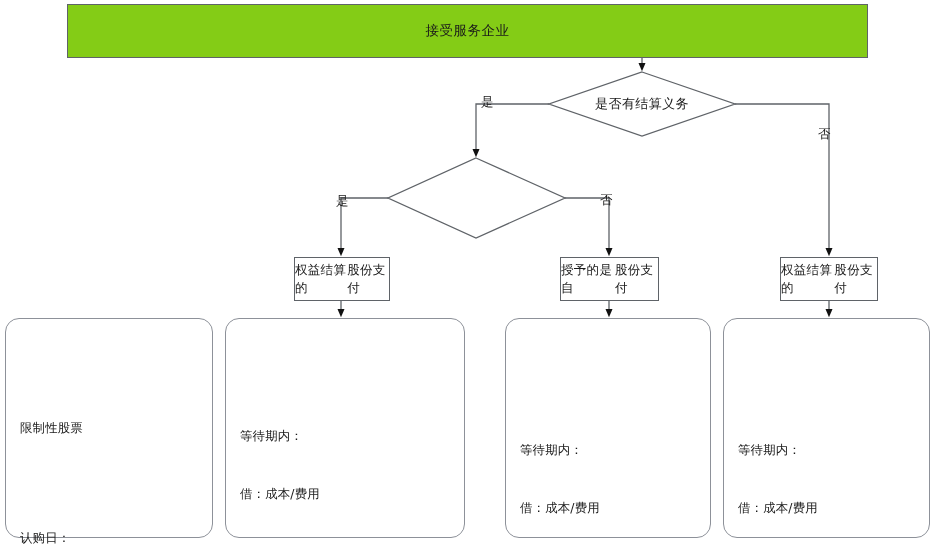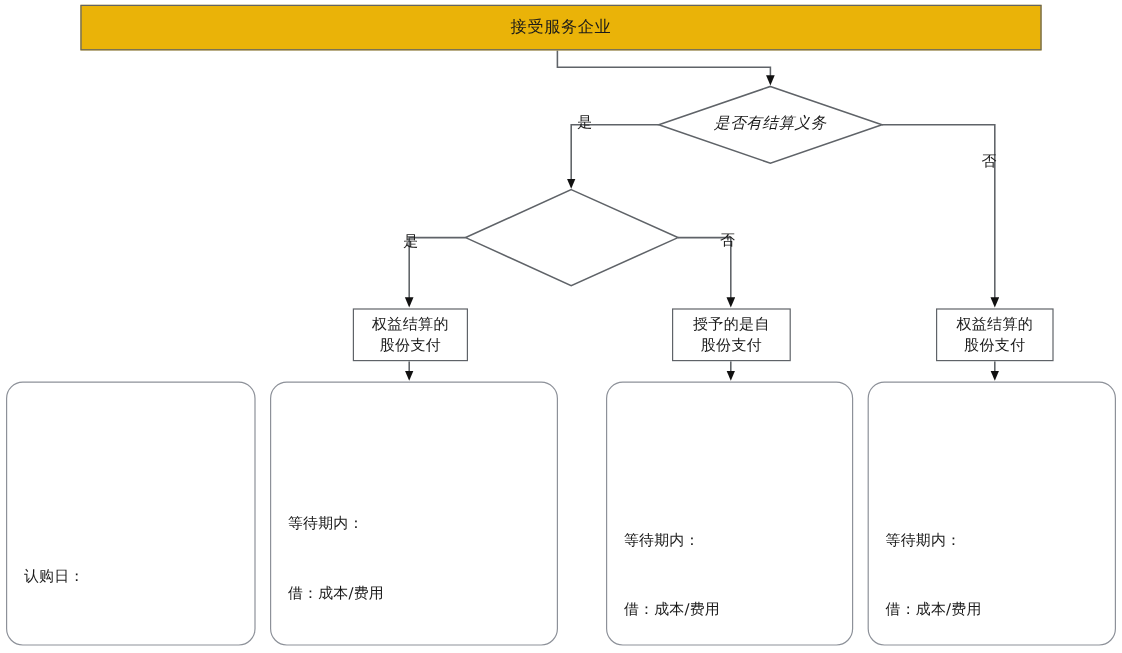--- a/index.html
+++ b/index.html
@@ -9,38 +9,38 @@
     background:#ffffff;
     font-family:"DejaVu Sans","Liberation Sans",sans-serif;
     overflow:hidden;
   }
   svg#wires{position:absolute;left:0;top:0;width:935px;height:544px;}
 
   .node{position:absolute;box-sizing:border-box;}
 
   
   .topbox{
-    left:67px;top:4px;width:801px;height:38px;
-    border:1.3px solid #5f6368;background:#eab308;
+    left:67px;top:4px;width:801px;height:54px;
+    border:1.3px solid #5f6368;background:#84cc16;
     display:flex;align-items:center;justify-content:center;
   }
   .topbox .txt{font-size:13.5px;color:#1a1a1a;letter-spacing:.5px;}
 
   
   .diamond-label{
     position:absolute;
     display:flex;flex-direction:column;align-items:center;justify-content:center;
     font-size:13px;color:#1a1a1a;line-height:1.25;letter-spacing:.4px;
     text-align:center;pointer-events:none;
   }
 
   
   .pbox{
     border:1.3px solid #5f6368;background:#fff;
-    display:flex;flex-direction:column;align-items:center;justify-content:center;
+    display:flex;align-items:center;justify-content:center;
     font-size:12.5px;color:#1a1a1a;line-height:1.45;letter-spacing:.3px;
   }
   .pbox1{left:294px;top:257px;width:96px;height:44px;}
   .pbox2{left:560px;top:257px;width:99px;height:44px;}
   .pbox3{left:780px;top:257px;width:98px;height:44px;}
 
   
   .rbox{
     border:1.2px solid #8d9199;border-radius:14px;background:#fff;
     box-sizing:border-box;
@@ -99,21 +99,21 @@
       <path d="M829,301 L829,313" marker-end="url(#arrow)"></path>
 
       <path d="M346,265 L346,313" stroke="none"></path>
     </g>
   </svg>
 
   <div class="node topbox">
     <span class="txt">接受服务企业</span>
   </div>
 
-  <div class="diamond-label" style="left:562px;top:92px;width:160px;height:24px;font-style:italic;">
+  <div class="diamond-label" style="left:562px;top:92px;width:160px;height:24px;">
     <span>是否有结算义务</span>
   </div>
 
 
   <div class="elabel" style="left:481px;top:94px;">是</div>
   <div class="elabel" style="left:818px;top:126px;">否</div>
   <div class="elabel" style="left:336px;top:193px;">是</div>
   <div class="elabel" style="left:600px;top:192px;">否</div>
 
   <div class="node pbox pbox1">
@@ -124,20 +124,21 @@
     <span>授予的是自</span>
     <span>股份支付</span>
   </div>
   <div class="node pbox pbox3">
     <span>权益结算的</span>
     <span>股份支付</span>
   </div>
 
   <div class="node rbox rb1">
     <div class="inner">
+      <div class="blk">限制性股票</div>
       <div class="gap"></div>
       <div class="blk">认购日：</div>
       
       
       
       
       
       
       
     </div>

